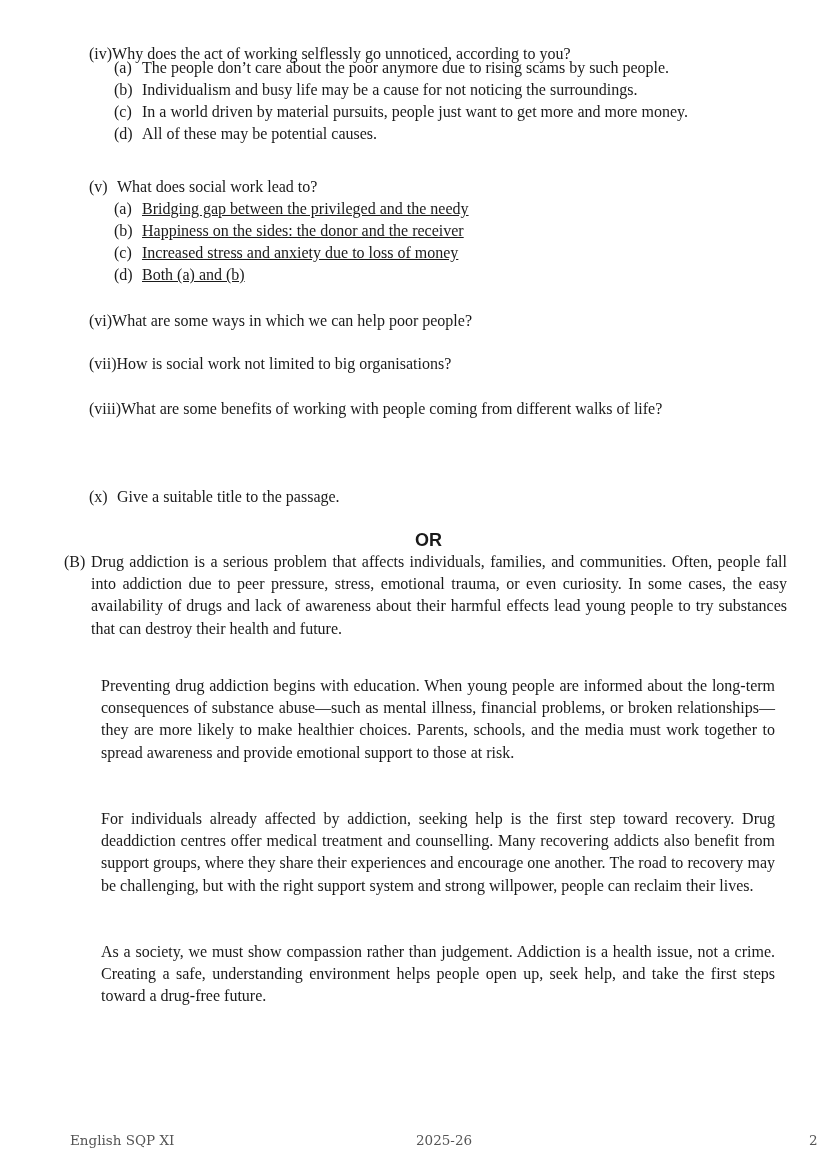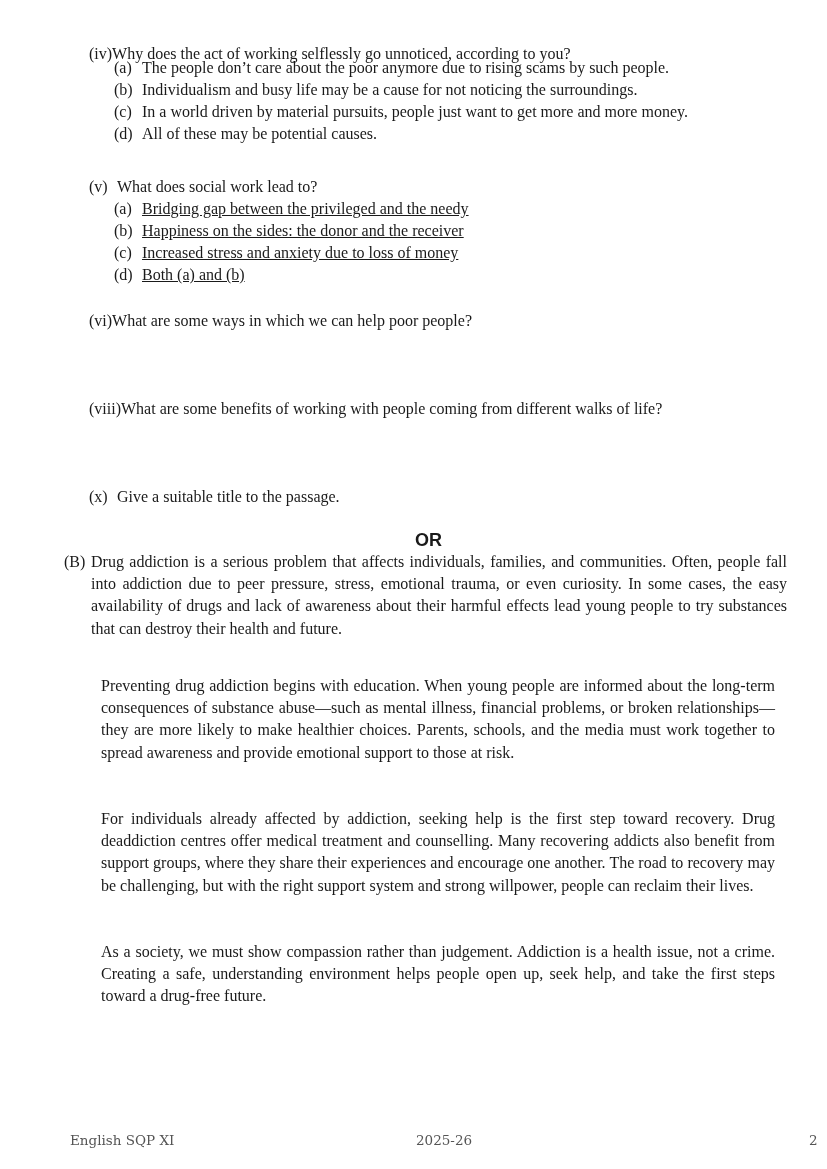--- a/index.html
+++ b/index.html
@@ -106,20 +106,23 @@
     <div class="opt"><span class="lbl">(a)</span><span>Bridging gap between the privileged and the needy</span></div>
     <div class="opt"><span class="lbl">(b)</span><span>Happiness on the sides: the donor and the receiver</span></div>
     <div class="opt"><span class="lbl">(c)</span><span>Increased stress and anxiety due to loss of money</span></div>
     <div class="opt"><span class="lbl">(d)</span><span>Both (a) and (b)</span></div>
   </div>
 
   <div class="q" style="top:310px;">
     <span class="num">(vi)</span><span>What are some ways in which we can help poor people?</span>
   </div>
 
+  <div class="q" style="top:353px;">
+    <span class="num">(vii)</span><span>How is social work not limited to big organisations?</span>
+  </div>
 
   <div class="q" style="top:398px;">
     <span class="num">(viii)</span><span>What are some benefits of working with people coming from different walks of life?</span>
   </div>
 
 
   <div class="q" style="top:486px;">
     <span class="num" style="width:28px;">(x)</span><span>Give a suitable title to the passage.</span>
   </div>
 

